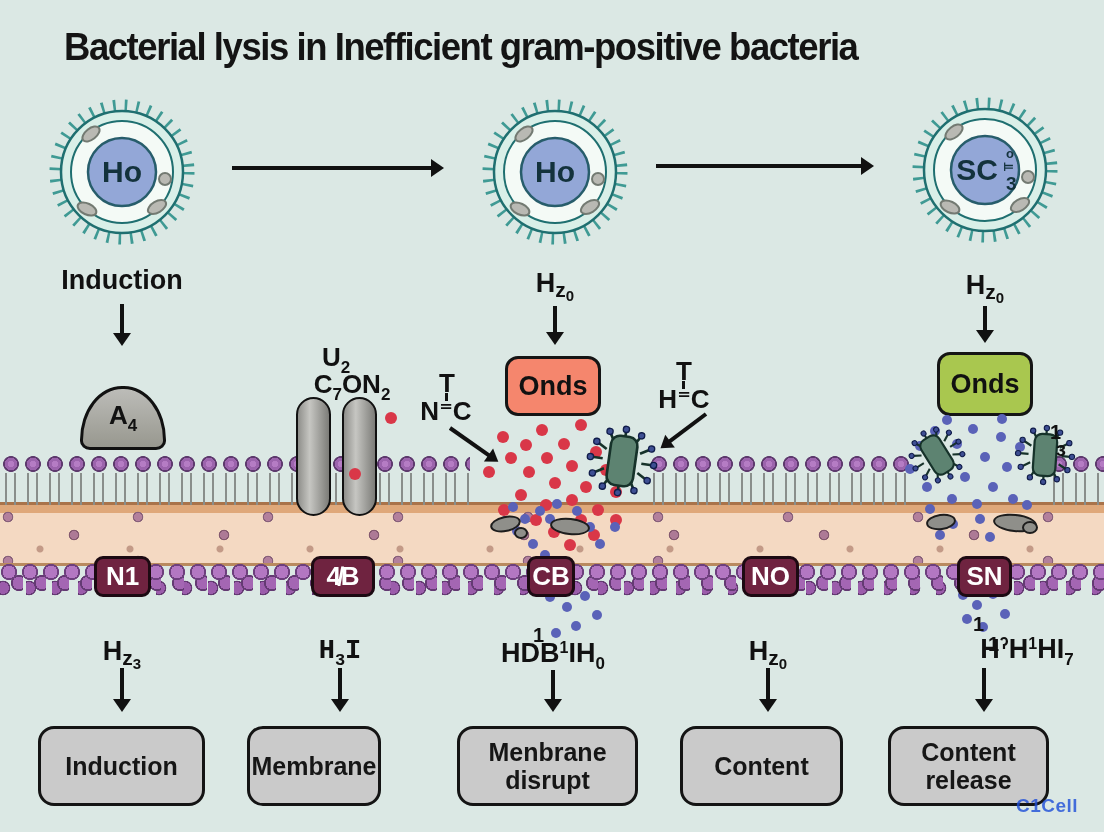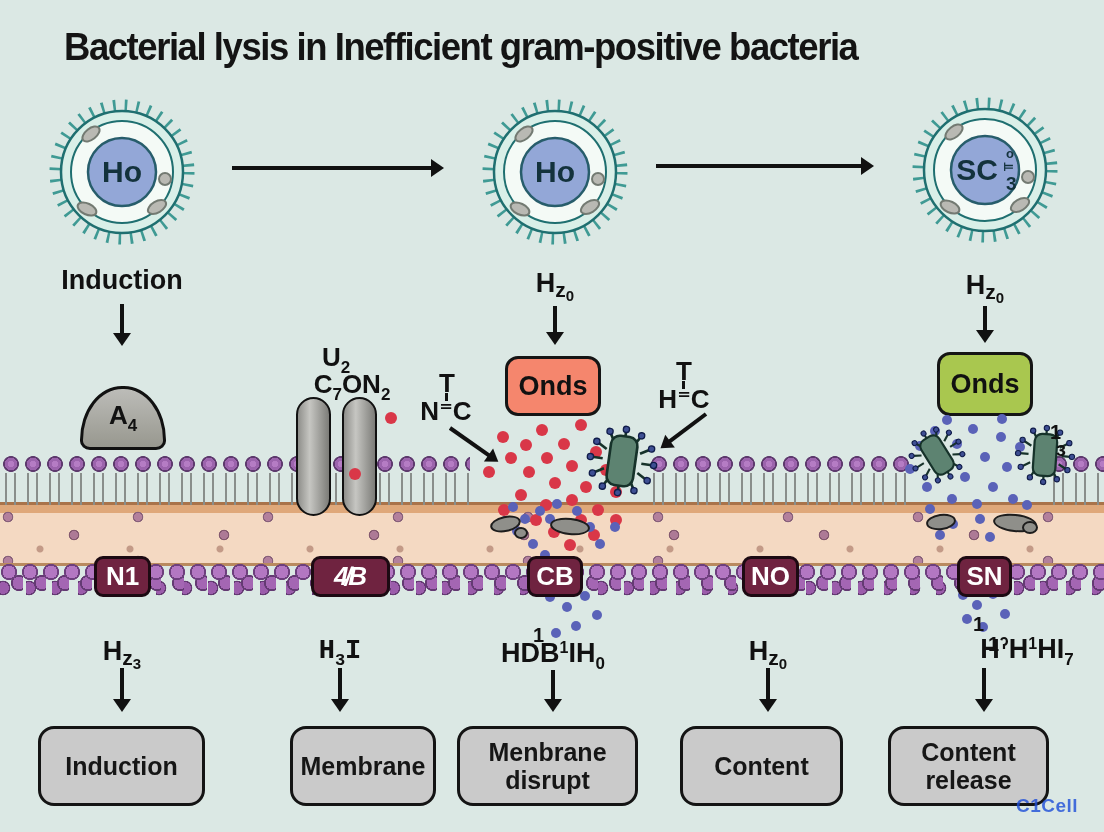--- a/index.html
+++ b/index.html
@@ -236,22 +236,22 @@
 </div>
 
 <div class="frag" style="left:490px;top:516px;width:27px;height:12px;transform:rotate(-12deg);"></div>
 <div class="frag" style="left:550px;top:518px;width:36px;height:13px;transform:rotate(6deg);"></div>
 <div class="frag" style="left:514px;top:527px;width:10px;height:8px;"></div>
 <div class="frag" style="left:926px;top:514px;width:26px;height:12px;transform:rotate(-8deg);"></div>
 <div class="frag" style="left:993px;top:514px;width:40px;height:14px;transform:rotate(6deg);"></div>
 <div class="frag" style="left:1022px;top:521px;width:12px;height:9px;"></div>
 
 <div class="mtag" style="left:94px;width:57px;">N1</div>
-<div class="mtag" style="left:311px;width:79px;font-style:italic;">4̸B</div>
-<div class="mtag" style="left:527px;width:56px;">CB</div>
+<div class="mtag" style="left:311px;width:64px;">4̸B</div>
+<div class="mtag" style="left:527px;width:48px;">CB</div>
 <div class="mtag" style="left:742px;width:57px;">NO</div>
 <div class="mtag" style="left:957px;width:55px;">SN</div>
 
 <div class="one" style="left:533px;top:624px;">1</div>
 <div class="one" style="left:973px;top:613px;">1</div>
 <div class="one" style="left:988px;top:633px;">1</div>
 
 <div class="abs chem big" style="left:60px;top:636px;width:124px;">
   <span>H</span><span class="zc">z</span><span class="zn">3</span>
 </div>
@@ -268,18 +268,18 @@
   <span>H</span><span class="sup">ʔ</span><span>H</span><span class="sup">1</span><span>HI</span><span class="sub">7</span>
 </div>
 
 <div class="arr-v" style="left:120px;top:668px;height:32px;"></div>
 <div class="arr-v" style="left:338px;top:668px;height:32px;"></div>
 <div class="arr-v" style="left:551px;top:670px;height:30px;"></div>
 <div class="arr-v" style="left:766px;top:668px;height:32px;"></div>
 <div class="arr-v" style="left:982px;top:668px;height:32px;"></div>
 
 <div class="gbox" style="left:38px;width:167px;">Induction</div>
-<div class="gbox" style="left:247px;width:146px;margin-left:43px;">Membrane</div>
+<div class="gbox" style="left:247px;width:134px;">Membrane</div>
 <div class="gbox" style="left:457px;width:181px;">Menbrane disrupt</div>
 <div class="gbox" style="left:680px;width:163px;">Content</div>
 <div class="gbox" style="left:888px;width:161px;">Content release</div>
 
 <div class="abs watermark">C1Cell</div>
 
 </body></html>

